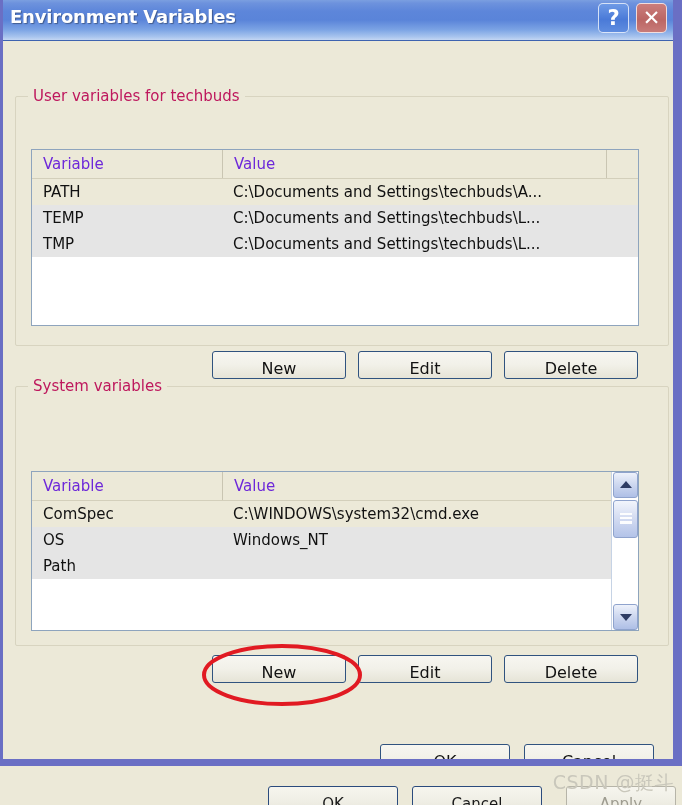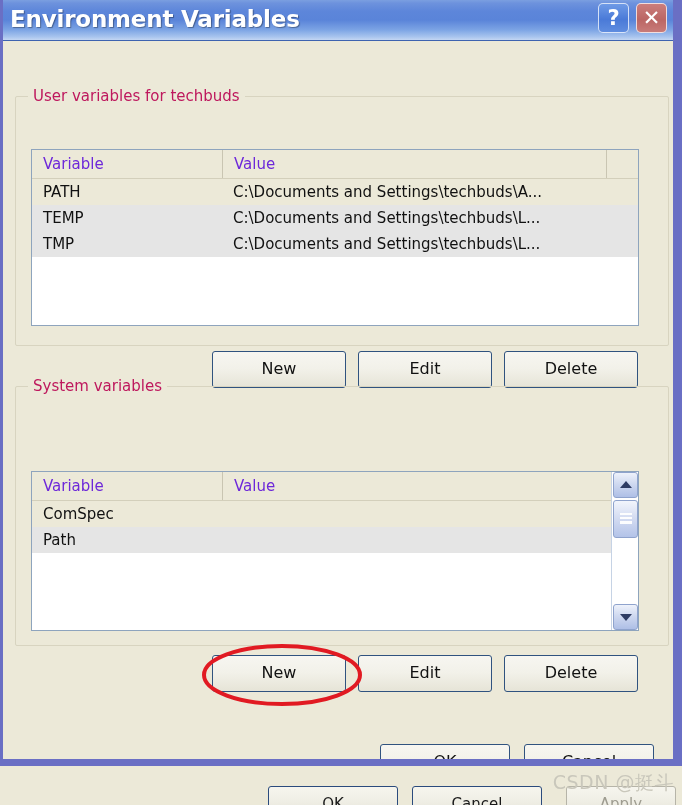--- a/index.html
+++ b/index.html
@@ -77,21 +77,21 @@
     height: 40px;
     background: linear-gradient(to bottom,
         #7b9fe0 0%, #6d92dd 8%, #5d86da 28%,
         #5a84d9 50%, #7ba3e4 74%, #a8c4ee 92%, #c3d6f3 100%);
     border-bottom: 1px solid #3e63b0;
   }
   .titlebar-text {
     position: absolute;
     left: 7px;
     top: 6px;
-    font-size: 23px;
+    font-size: 18px;
     font-weight: bold;
     color: #ffffff;
     text-shadow: 1px 1px 1px rgba(0,0,0,0.35);
     letter-spacing: -0.2px;
     white-space: nowrap;
   }
   .title-btn {
     position: absolute;
     top: 3px;
     width: 31px;
@@ -251,21 +251,21 @@
         transparent 2px, transparent 4px,
         #ffffff 4px, #ffffff 6px,
         transparent 6px, transparent 8px,
         #ffffff 8px, #ffffff 10px);
     opacity: 0.95;
   }
 
   
   .btn {
     position: absolute;
-    height: 37px;
+    height: 28px;
     background: linear-gradient(to bottom, #f7f6f1 0%, #f2f1e9 48%, #e6e4d7 100%);
     border: 1px solid #30537f;
     border-radius: 3px;
     box-sizing: border-box;
     font-size: 16px;
     color: #121212;
     text-align: center;
     line-height: 34px;
     cursor: pointer;
   }
@@ -356,20 +356,25 @@
       </div>
 
       <div class="listbox" id="lb-system">
         <div class="lb-head">
           <div class="col col-var">Variable</div>
           <div class="col col-val">Value</div>
         </div>
         <div class="lb-rows">
           <div class="lb-row selected">
             <div class="cell c-var">ComSpec</div>
+            <div class="cell c-val">C:\WINDOWS\system32\cmd.exe</div>
+          </div>
+          <div class="lb-row">
+            <div class="cell c-var">OS</div>
+            <div class="cell c-val">Windows_NT</div>
           </div>
           <div class="lb-row">
             <div class="cell c-var">Path</div>
           </div>
         </div>
 
         <div class="scrollbar">
           <div class="sb-btn up">
             <div class="sb-arrow"></div>
           </div>

